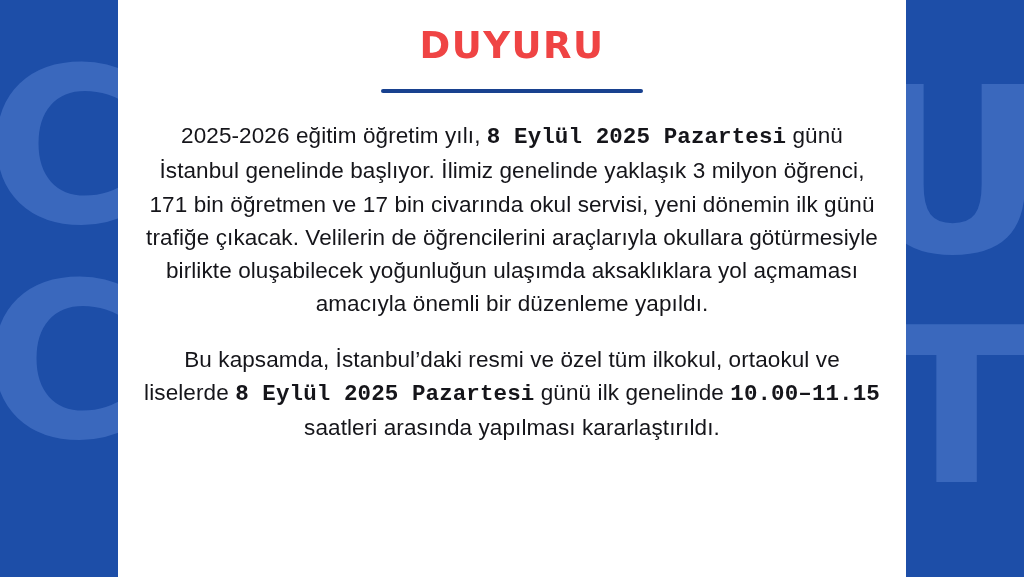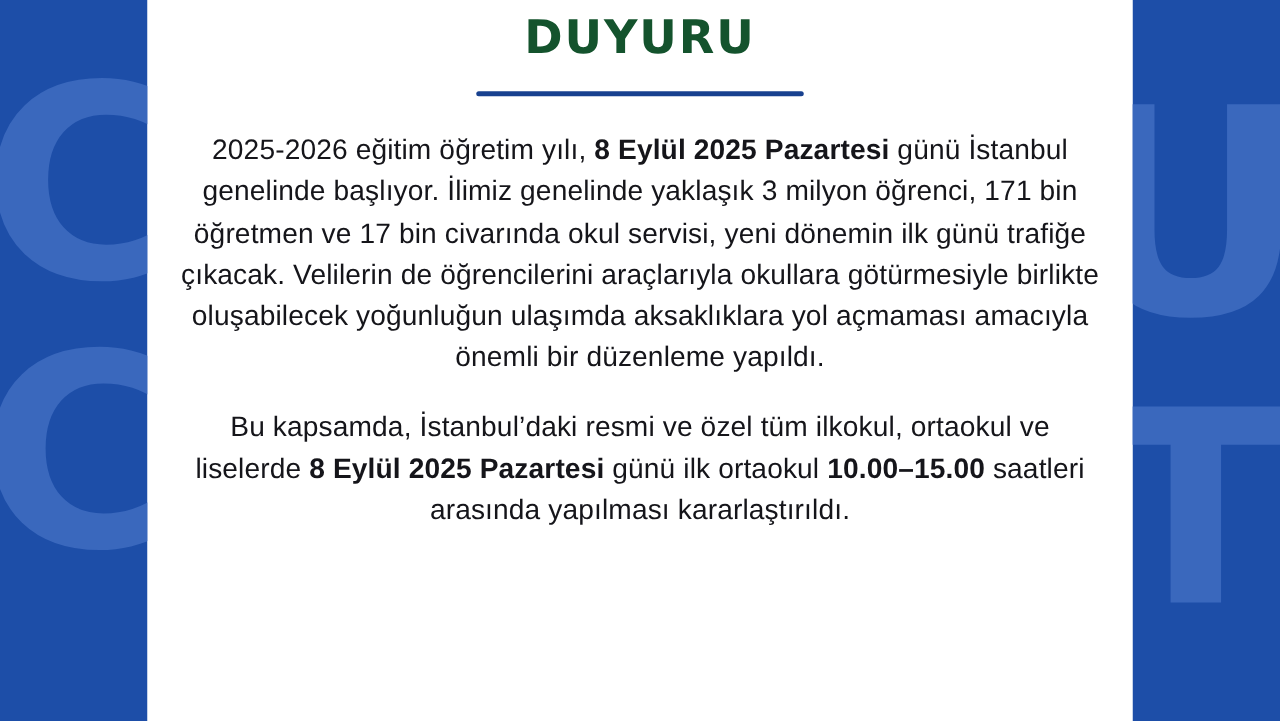--- a/index.html
+++ b/index.html
@@ -70,43 +70,43 @@
     left: 118px;
     right: 118px;
     top: 0;
     bottom: 0;
     background: #ffffff;
     padding: 0 22px;
     box-sizing: border-box;
     text-align: center;
   }
   .title {
-    margin: 8px 0 0 0;
+    margin: 24px 0 0 0;
     font-family: "DejaVu Sans", sans-serif;
     font-size: 37px;
     font-weight: 700;
     letter-spacing: 1.5px;
-    color: #14532d;
+    color: #ef4444;
   }
   .rule {
     width: 262px;
     height: 4px;
     background: #18418f;
     margin: 22px auto 26px auto;
     border-radius: 2px;
   }
   .para {
     font-size: 22.5px;
     line-height: 1.48;
     color: #15151a;
     margin: 0 0 22px 0;
     letter-spacing: 0.1px;
   }
   .para:last-child { margin-bottom: 0; }
-  .para b { font-weight: 700; }
+  .para b { font-weight: 700; font-family: Liberation Mono, monospace; }
 </style>
 </head>
 <body>
 
 <div class="poster">
 
   <div class="side-panel left">
     <span class="glyph glyph-c1">C</span>
     <span class="glyph glyph-c2">C</span>
   </div>
@@ -114,16 +114,16 @@
   <div class="side-panel right">
     <span class="glyph-right-u">U</span>
     <span class="glyph-right-t">T</span>
   </div>
 
   <div class="content">
     <h1 class="title">DUYURU</h1>
     <div class="rule"></div>
 
     <p class="para"><span>2025-2026 eğitim öğretim yılı, </span><b>8 Eylül 2025 Pazartesi</b><span> günü İstanbul genelinde başlıyor. İlimiz genelinde yaklaşık 3 milyon öğrenci, 171 bin öğretmen ve 17 bin civarında okul servisi, yeni dönemin ilk günü trafiğe çıkacak. Velilerin de öğrencilerini araçlarıyla okullara götürmesiyle birlikte oluşabilecek yoğunluğun ulaşımda aksaklıklara yol açmaması amacıyla önemli bir düzenleme yapıldı.</span></p>
-    <p class="para"><span>Bu kapsamda, İstanbul’daki resmi ve özel tüm ilkokul, ortaokul ve liselerde </span><b>8 Eylül 2025 Pazartesi</b><span> günü ilk ortaokul </span><b>10.00–15.00</b><span> saatleri arasında yapılması kararlaştırıldı.</span></p>
+    <p class="para"><span>Bu kapsamda, İstanbul’daki resmi ve özel tüm ilkokul, ortaokul ve liselerde </span><b>8 Eylül 2025 Pazartesi</b><span> günü ilk genelinde </span><b>10.00–11.15</b><span> saatleri arasında yapılması kararlaştırıldı.</span></p>
   </div>
 
 </div>
 
 </body></html>

